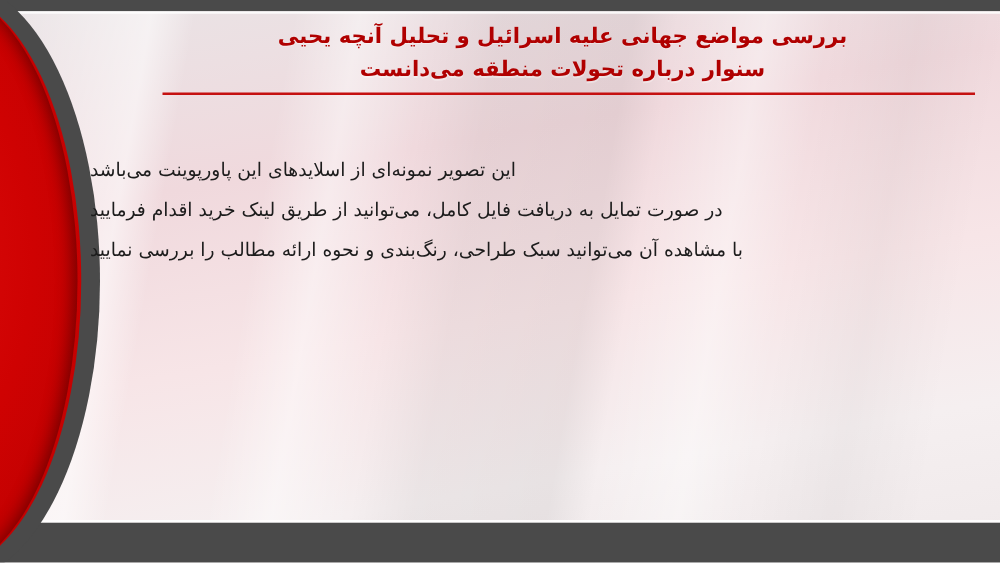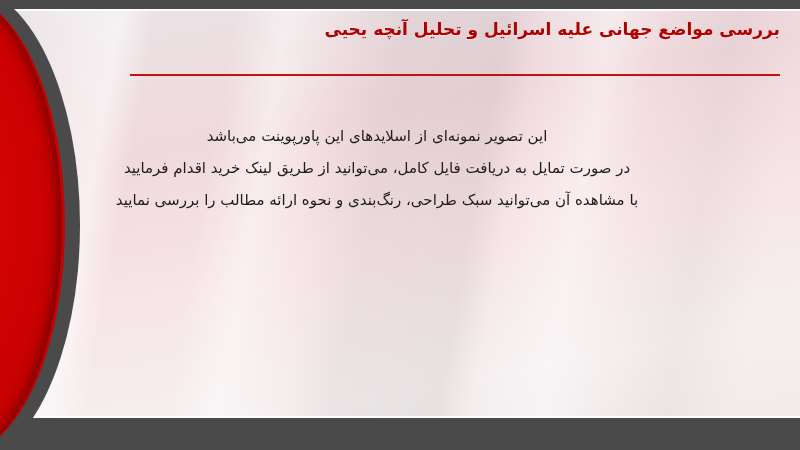--- a/index.html
+++ b/index.html
@@ -92,21 +92,21 @@
     width: 212px; height: 462px;
     border-radius: 0 50% 50% 0 / 0 50% 50% 0;
     box-shadow: inset -9px 0 14px -6px rgba(0,0,0,0.45);
   }
 
   
   .title-block {
     position: absolute;
     left: 120px; top: 16px;
     width: 660px;
-    text-align: right;
+    text-align: center;
     direction: rtl;
   }
   .title-line {
     font-family: "DejaVu Sans", sans-serif;
     font-size: 17px;
     font-weight: bold;
     color: #b00000;
     line-height: 27px;
     white-space: nowrap;
     text-shadow: 0 1px 0 rgba(255,255,255,0.35);
@@ -118,21 +118,21 @@
     height: 2px;
     background: #c51111;
   }
 
   
   .body-block {
     position: absolute;
     right: 118px; top: 120px;
     width: 610px;
     direction: rtl;
-    text-align: center;
+    text-align: left;
   }
   .body-line {
     font-family: "DejaVu Sans", sans-serif;
     font-size: 15px;
     color: #1c1c1c;
     line-height: 32px;
     white-space: nowrap;
   }
 </style>
 </head>
@@ -147,20 +147,21 @@
 
   <div class="band-bottom"></div>
   <div class="frame-bottom"></div>
 
   <div class="arc-outline"></div>
   <div class="arc-red"></div>
   <div class="arc-red-shadow"></div>
 
   <div class="title-block">
     <div class="title-line">بررسی مواضع جهانی علیه اسرائیل و تحلیل آنچه یحیی</div>
+    <div class="title-line">سنوار درباره تحولات منطقه می‌دانست</div>
   </div>
   <div class="title-rule"></div>
 
   <div class="body-block">
     <div class="body-line">این تصویر نمونه‌ای از اسلایدهای این پاورپوینت می‌باشد</div>
     <div class="body-line">در صورت تمایل به دریافت فایل کامل، می‌توانید از طریق لینک خرید اقدام فرمایید</div>
     <div class="body-line">با مشاهده آن می‌توانید سبک طراحی، رنگ‌بندی و نحوه ارائه مطالب را بررسی نمایید</div>
   </div>
 
 </div>

